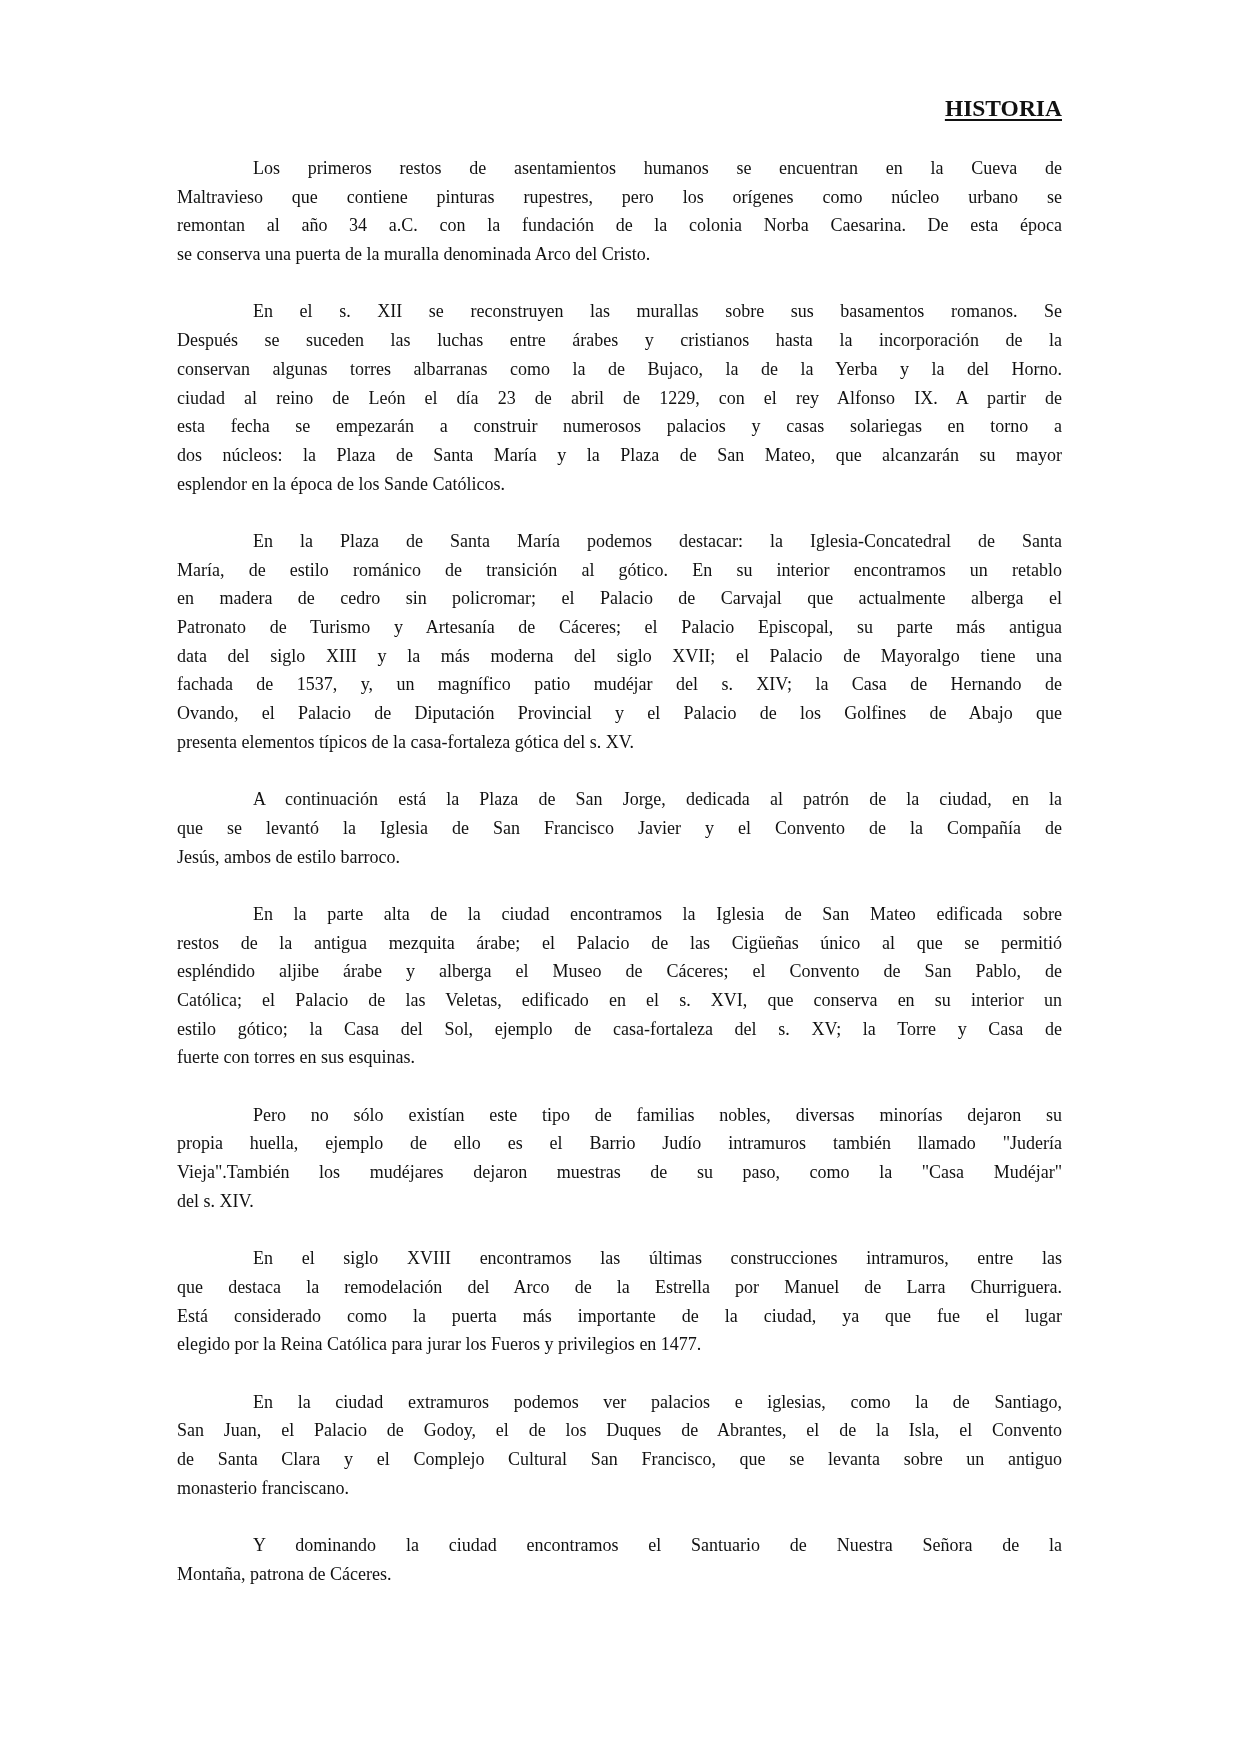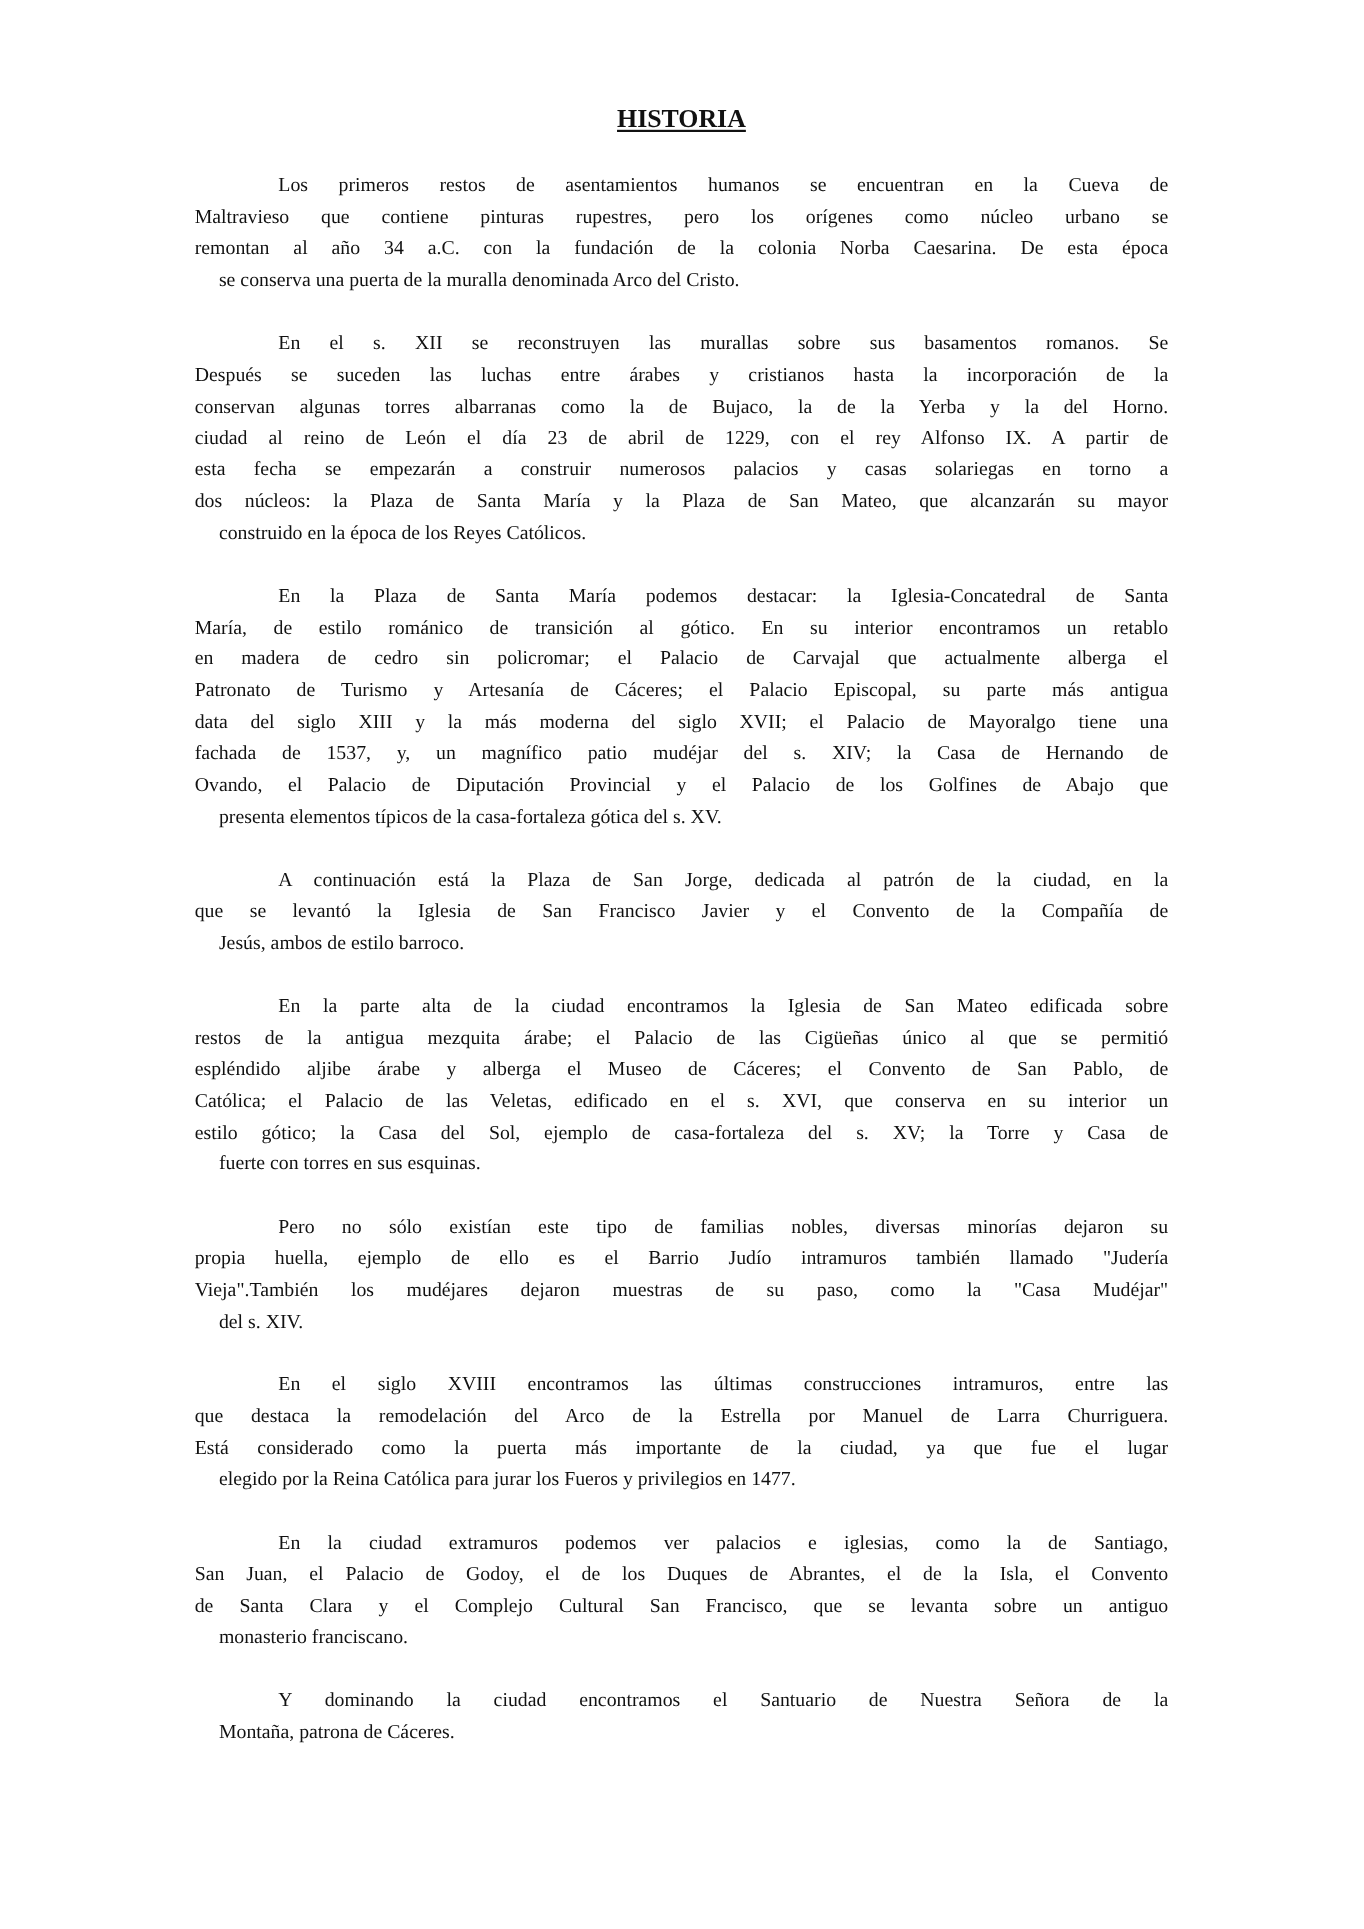--- a/index.html
+++ b/index.html
@@ -21,21 +21,21 @@
       top: 0;
       width: 1240px;
       height: 1754px;
       background: #ffffff;
     }
     .title {
       position: absolute;
       left: 177px;
       width: 885px;
       top: 93px;
-      text-align: center;
+      text-align: right;
       font-weight: bold;
       font-size: 23.5px;
       line-height: 30px;
       text-decoration: underline;
       text-decoration-thickness: 2px;
       text-underline-offset: 3px;
       letter-spacing: 0px;
     }
     .body-text {
       position: absolute;
@@ -55,21 +55,20 @@
       text-align: justify;
       text-align-last: justify;
       overflow: visible;
     }
     .line.first {
       padding-left: 76px;
     }
     .line.last {
       text-align: center;
       text-align-last: left;
-      margin-left: 22px;
     }
   </style>
 </head>
 <body>
 
 <div class="page">
   <div class="title">HISTORIA</div>
   <div class="body-text" id="body-text">
       <div class="para">
         <span class="line first">Los primeros restos de asentamientos humanos se encuentran en la Cueva de</span>
@@ -77,21 +76,21 @@
         <span class="line">remontan al año 34 a.C. con la fundación de la colonia Norba Caesarina. De esta época</span>
         <span class="line last">se conserva una puerta de la muralla denominada Arco del Cristo.</span>
       </div>
       <div class="para">
         <span class="line first">En el s. XII se reconstruyen las murallas sobre sus basamentos romanos. Se</span>
         <span class="line">Después se suceden las luchas entre árabes y cristianos hasta la incorporación de la</span>
         <span class="line">conservan algunas torres albarranas como la de Bujaco, la de la Yerba y la del Horno.</span>
         <span class="line">ciudad al reino de León el día 23 de abril de 1229, con el rey Alfonso IX. A partir de</span>
         <span class="line">esta fecha se empezarán a construir numerosos palacios y casas solariegas en torno a</span>
         <span class="line">dos núcleos: la Plaza de Santa María y la Plaza de San Mateo, que alcanzarán su mayor</span>
-        <span class="line last">construido en la época de los Reyes Católicos.</span>
+        <span class="line last">esplendor en la época de los Sande Católicos.</span>
       </div>
       <div class="para">
         <span class="line first">En la Plaza de Santa María podemos destacar: la Iglesia-Concatedral de Santa</span>
         <span class="line">María, de estilo románico de transición al gótico. En su interior encontramos un retablo</span>
         <span class="line">en madera de cedro sin policromar; el Palacio de Carvajal que actualmente alberga el</span>
         <span class="line">Patronato de Turismo y Artesanía de Cáceres; el Palacio Episcopal, su parte más antigua</span>
         <span class="line">data del siglo XIII y la más moderna del siglo XVII; el Palacio de Mayoralgo tiene una</span>
         <span class="line">fachada de 1537, y, un magnífico patio mudéjar del s. XIV; la Casa de Hernando de</span>
         <span class="line">Ovando, el Palacio de Diputación Provincial y el Palacio de los Golfines de Abajo que</span>
         <span class="line last">presenta elementos típicos de la casa-fortaleza gótica del s. XV.</span>

